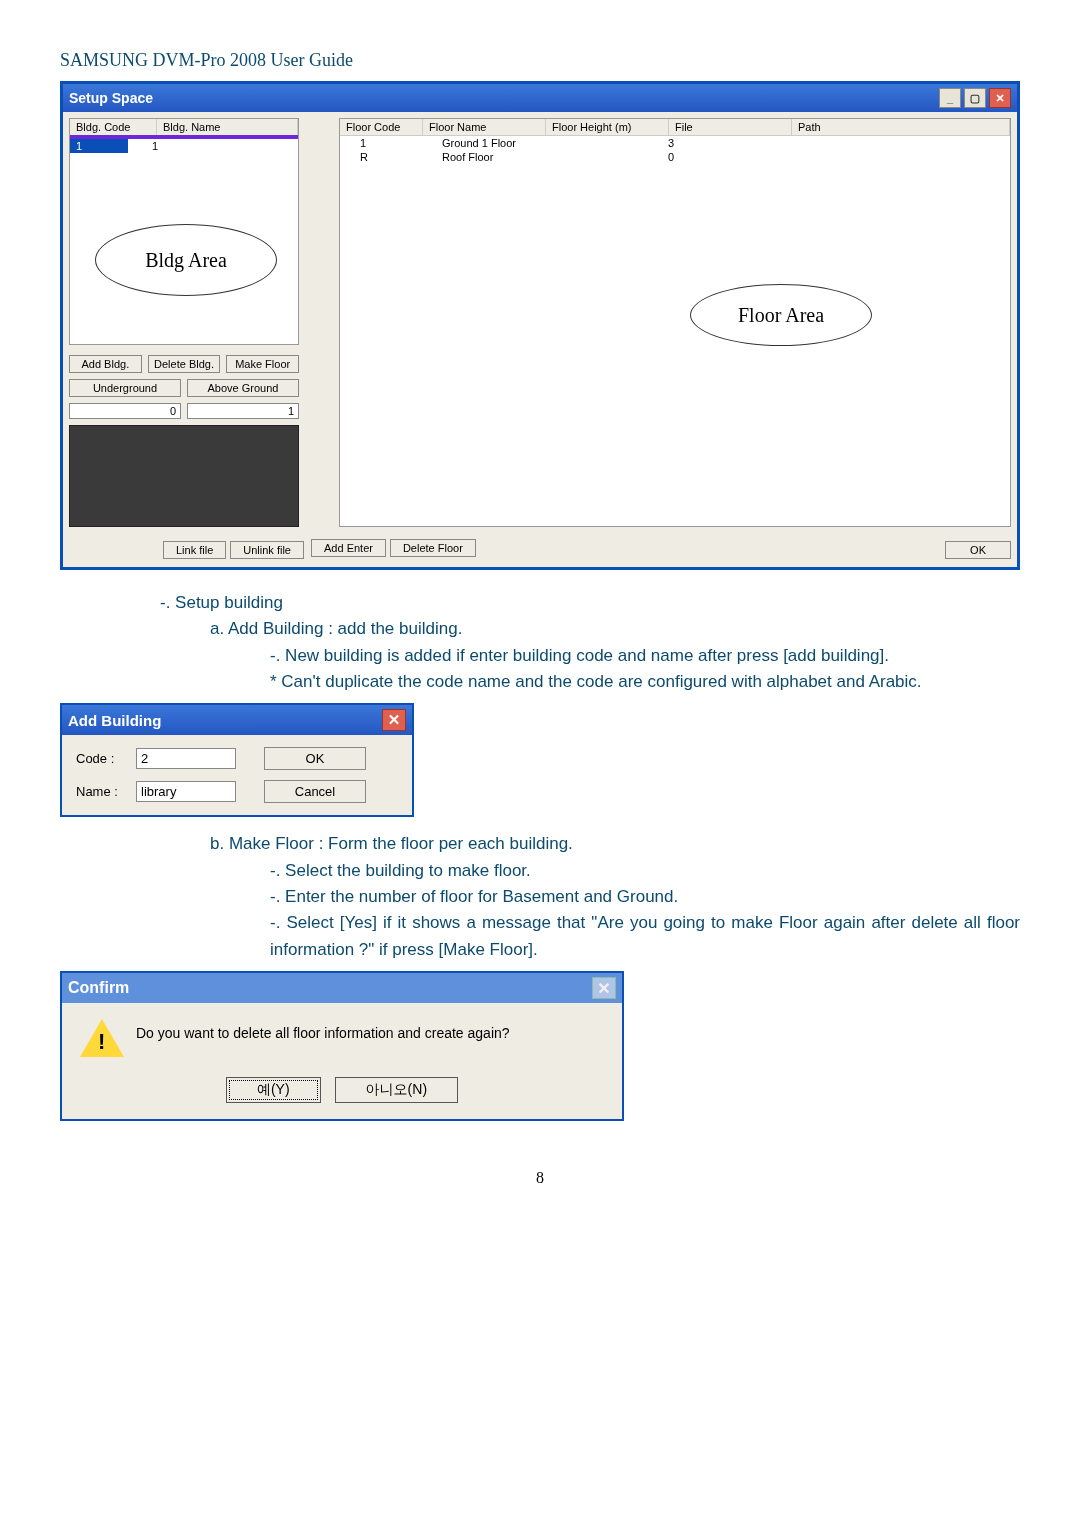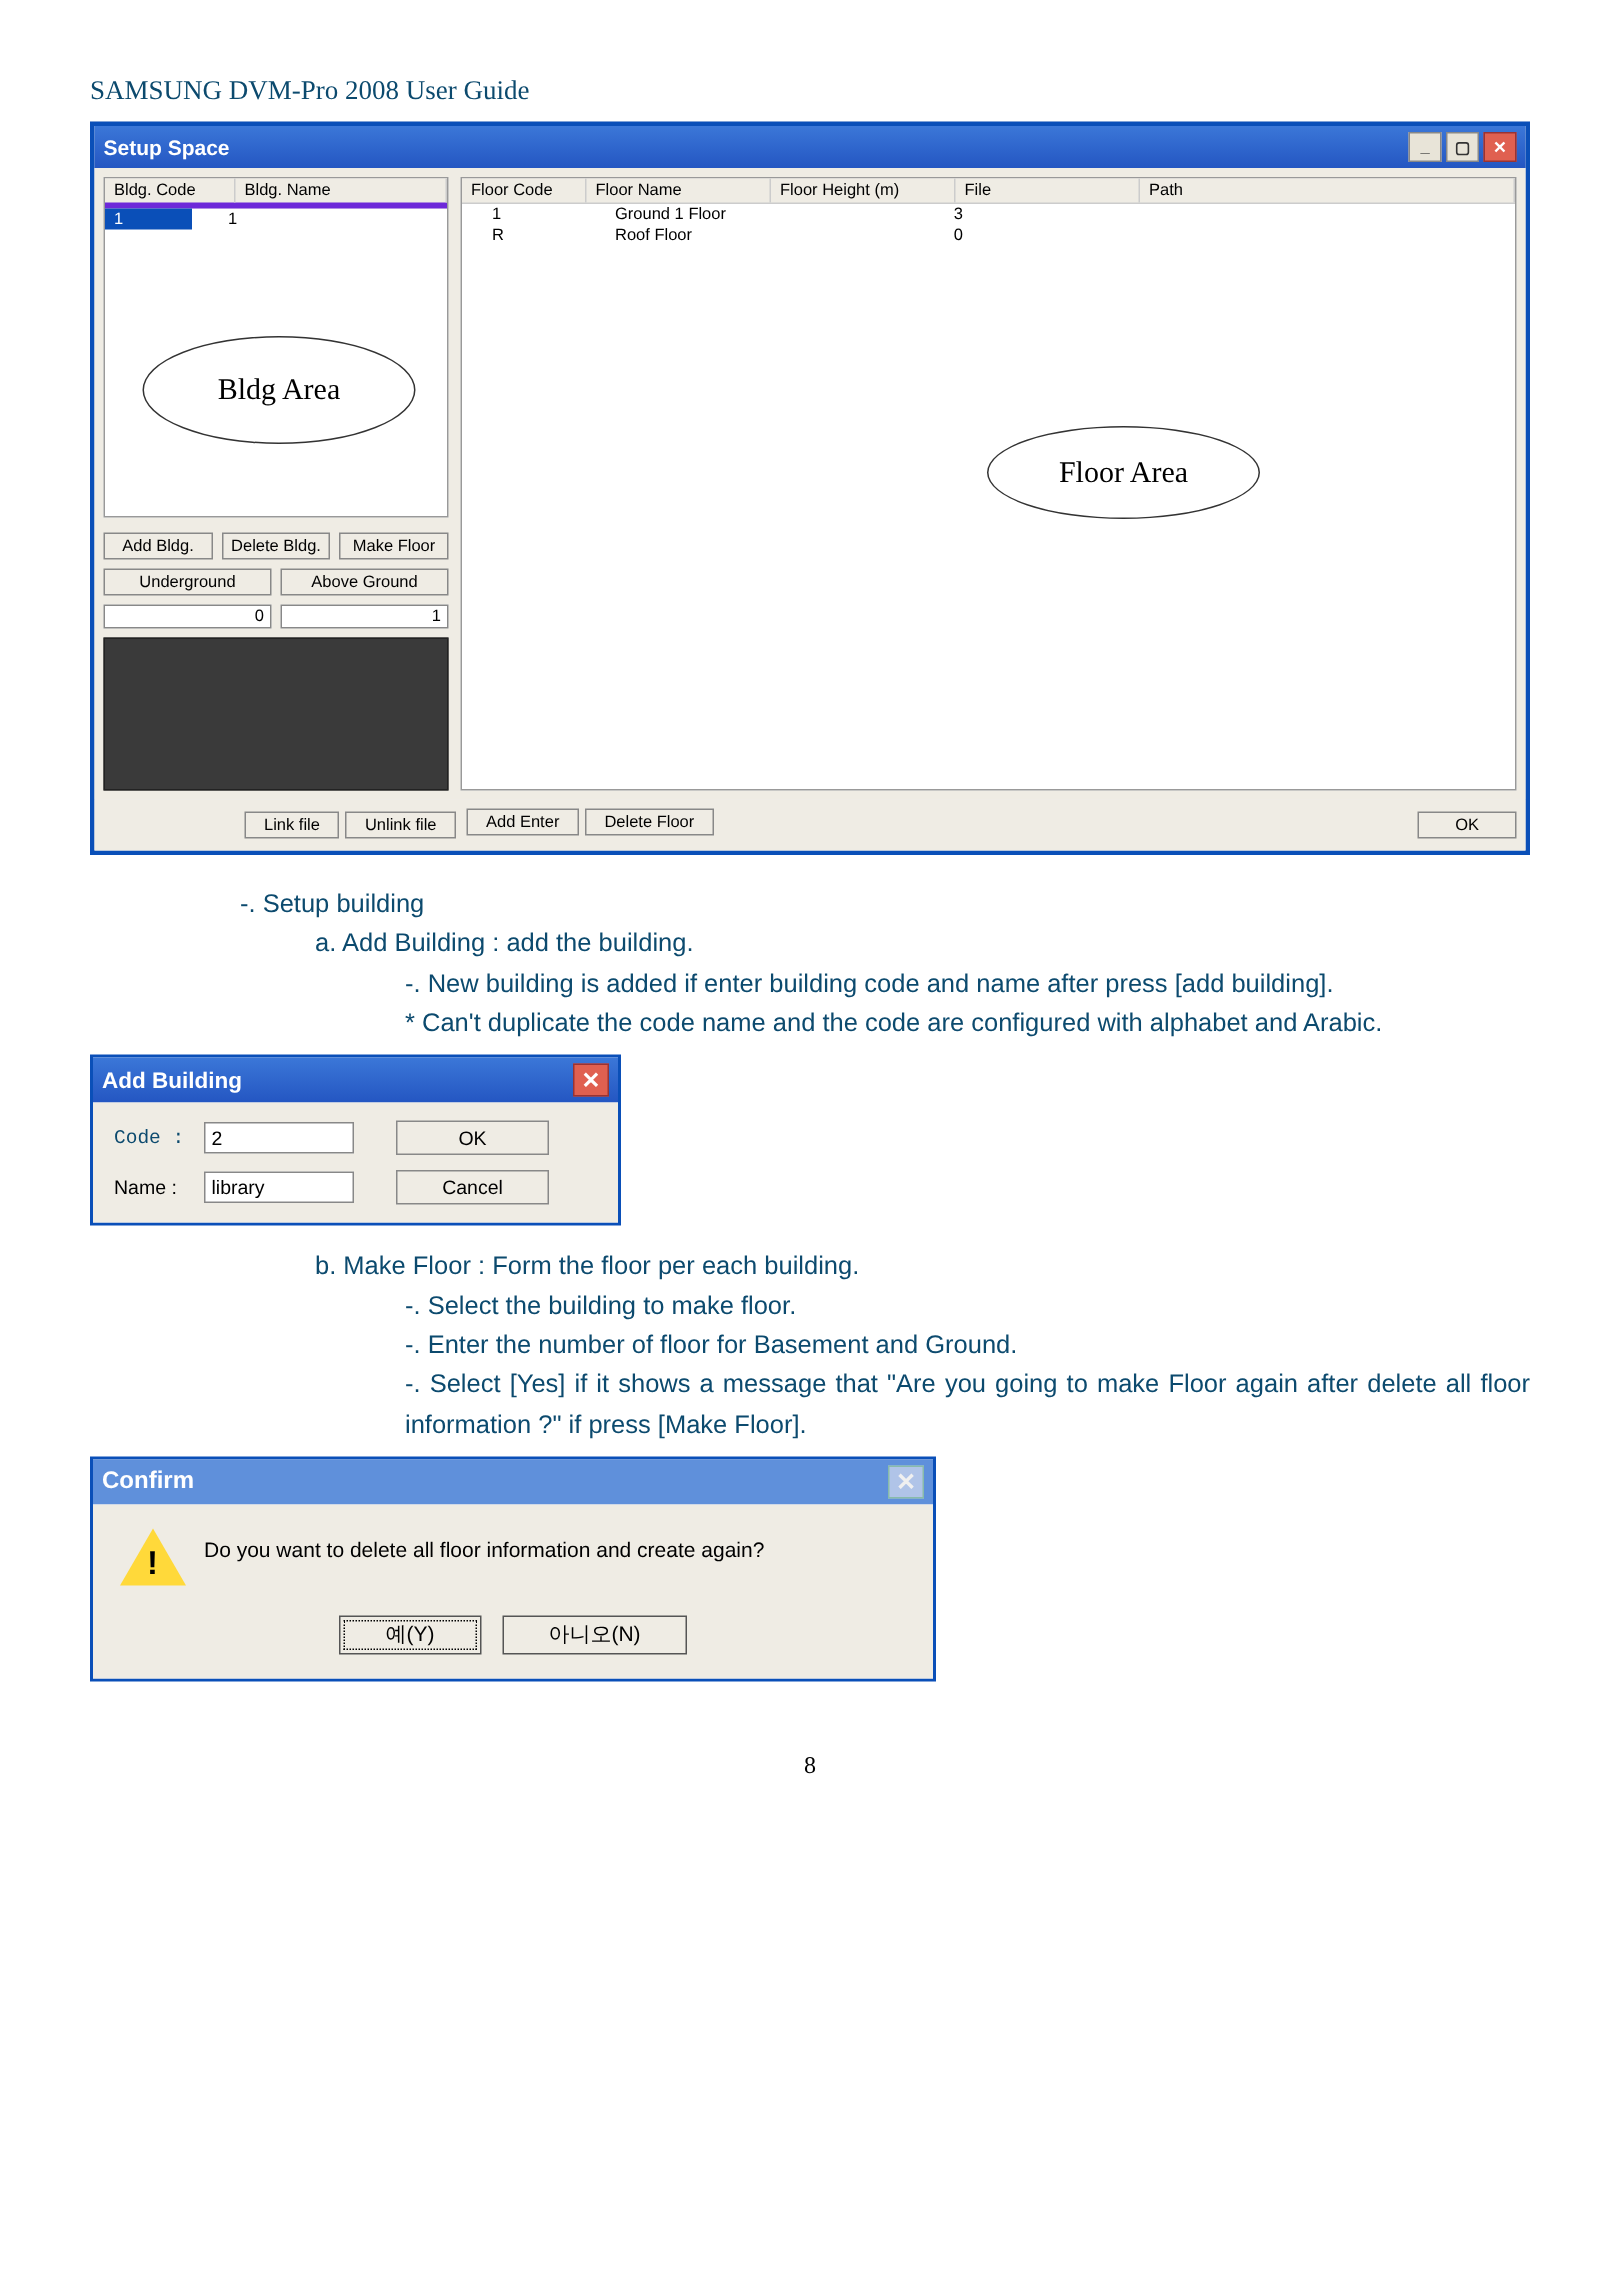--- a/index.html
+++ b/index.html
@@ -108,21 +108,21 @@
     text-align: center;
   }
   .field-row {
     display: flex; gap: 6px; margin-top: 6px;
   }
   .field-lbl { font-size: 11px; background:#efece4; border:1px solid #888; padding:2px 0; text-align:center; }
   .field-box { background:#fff; border:1px solid #888; padding:1px 4px; font-size:11px; text-align:right; }
   .dark-area { background:#3a3a3a; height:100px; margin-top:6px; border:1px solid #222; }
   .right-pane {
     flex: 1;
-    display: flex; flex-direction: column;
+    display: flex; flex-direction: column; margin-left: 32px;
   }
   .floor-list {
     background:#fff; border:1px solid #999; flex:1; position:relative;
   }
   .floor-head {
     display:flex; background:#efece4; border-bottom:1px solid #ccc;
   }
   .floor-head .col {
     padding:2px 6px; border-right:1px solid #ccc; font-size:11px;
   }
@@ -168,21 +168,21 @@
     display:flex; align-items:center; justify-content:center;
     font-weight:bold;
   }
   .add-bldg-body {
     background:#efece4; padding:12px 14px;
     display:grid;
     grid-template-columns: 60px 110px 120px;
     row-gap: 10px;
     align-items:center;
   }
-  .add-bldg-body .lab { color:#0c4a6e;font-family:Liberation Mono, monospace; }
+  .add-bldg-body .lab { color:#000000; }
   .add-bldg-body .name-lab { color:#000; }
   .add-bldg-body input.txt {
     font-size:13px; border:1px solid #888; background:#fff; padding:2px 4px;
     width: 90px;
   }
   .add-bldg-body .btn {
     background:#efece4; border:1px solid #888;
     padding:3px 0; text-align:center; width:100px; margin-left:auto;
   }
 

